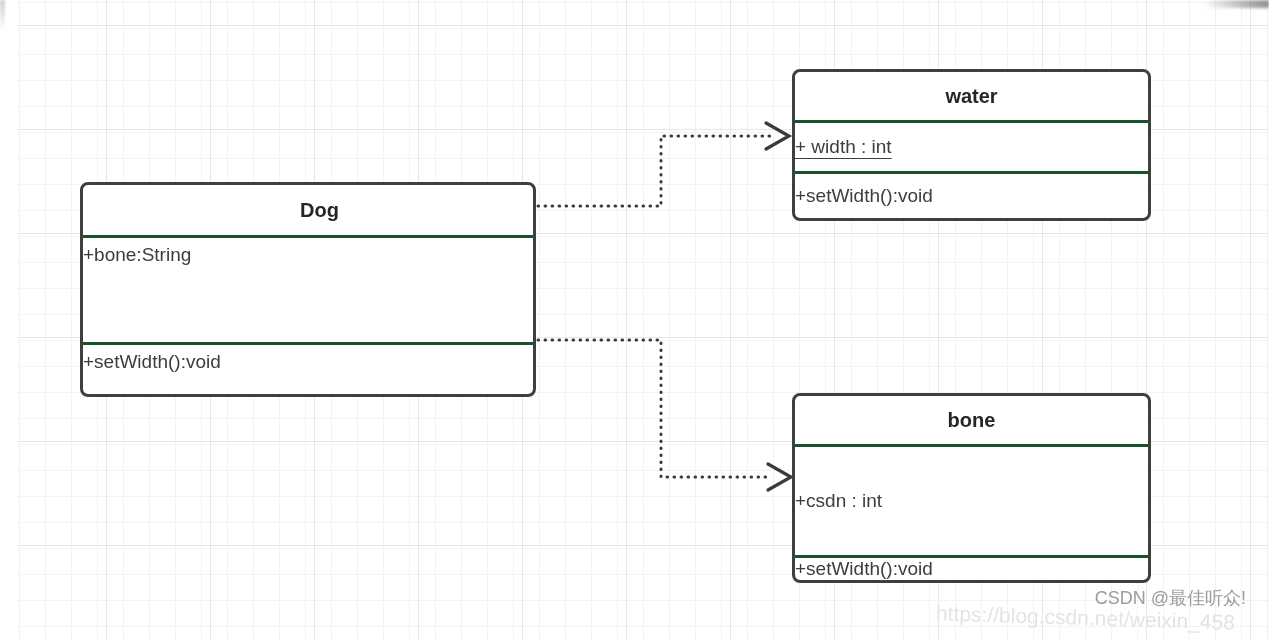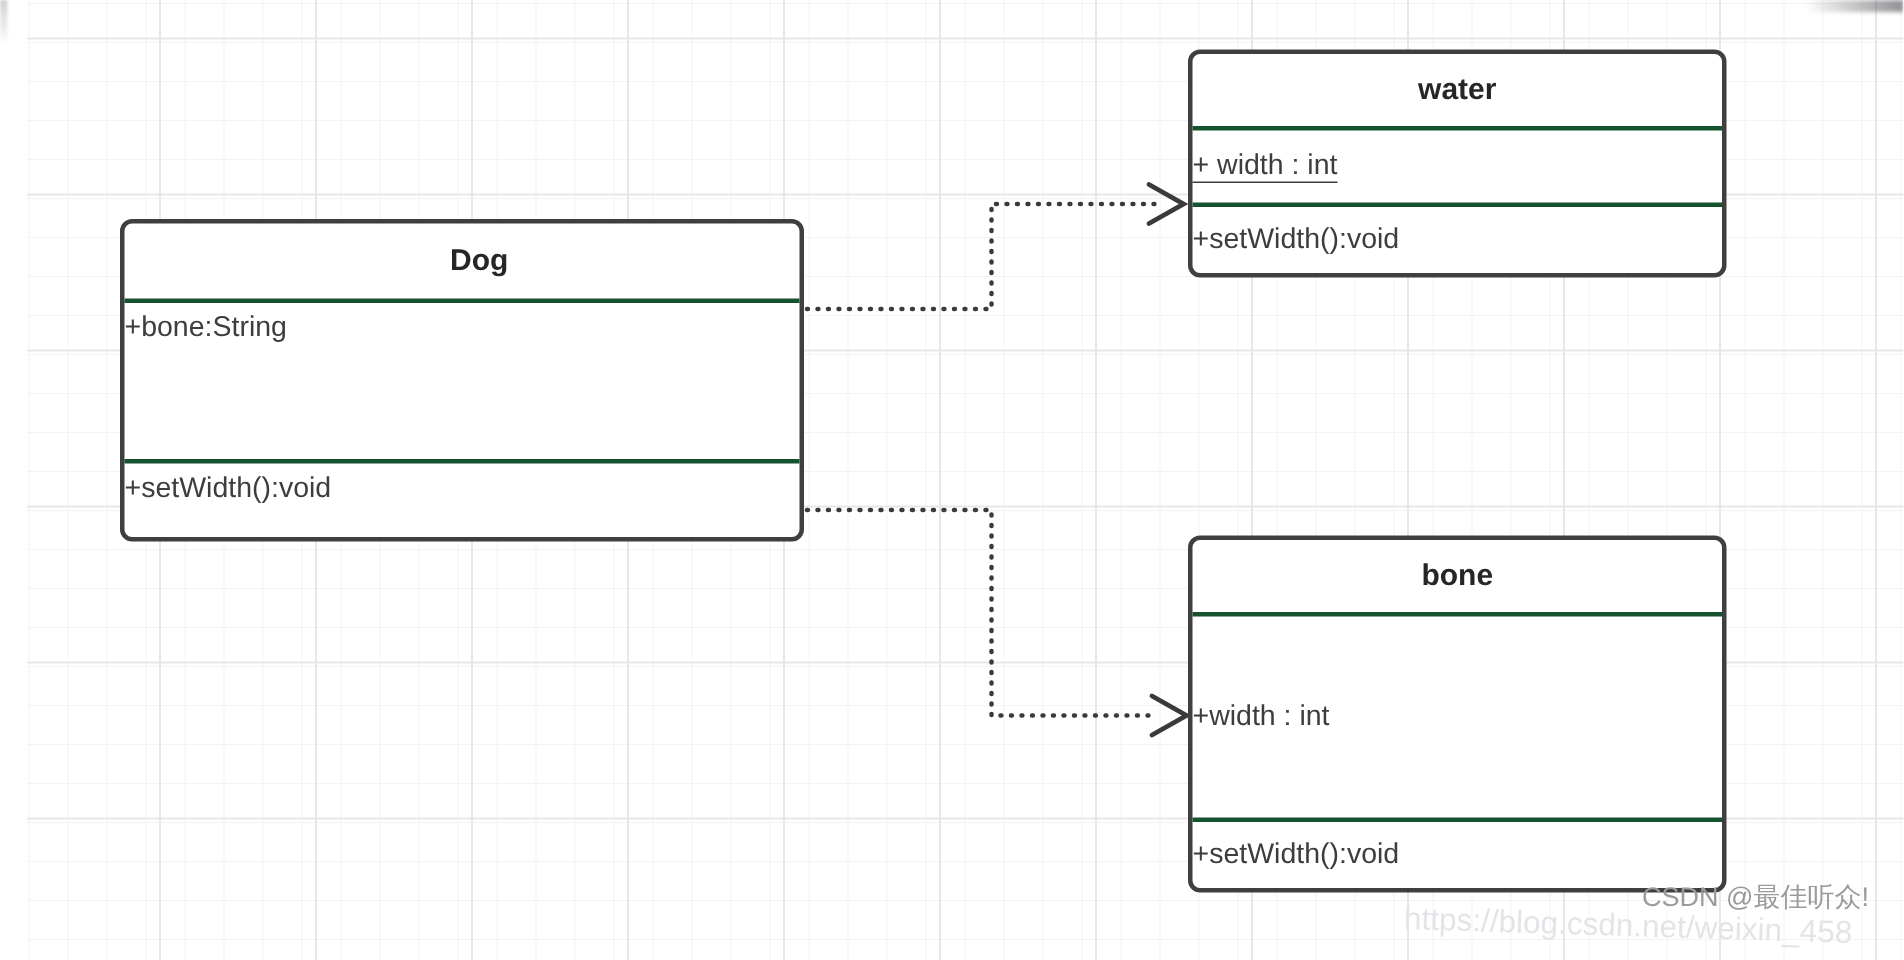--- a/index.html
+++ b/index.html
@@ -33,20 +33,21 @@
     position: absolute;
     box-sizing: border-box;
     background: #ffffff;
     border: 3px solid #3f3f3f;
     border-radius: 8px;
     display: flex;
     flex-direction: column;
     color: #3d3d3d;
     font-size: 19px;
     z-index: 2;
+    margin-top: 36px;
   }
   .uml-title {
     flex: 0 0 auto;
     display: flex; align-items: center; justify-content: center;
     font-weight: bold;
     font-size: 20px;
     color: #262626;
   }
   .uml-attrs, .uml-methods {
     border-top: 3px solid #14532d;
@@ -61,21 +62,21 @@
   #class-dog .uml-attrs   { height: 107px; padding-top: 6px; }
   #class-dog .uml-methods { flex: 1 1 auto; padding-top: 4px; line-height: 25px; }
 
   
   #class-water { left: 792px; top: 33px;  width: 359px; height: 152px; }
   #class-water .uml-title   { height: 48px; }
   #class-water .uml-attrs   { height: 51px; display: flex; align-items: center; }
   #class-water .uml-methods { flex: 1 1 auto; display: flex; align-items: center; }
 
   
-  #class-bone  { left: 792px; top: 357px; width: 359px; height: 238px; }
+  #class-bone  { left: 792px; top: 357px; width: 359px; height: 190px; }
   #class-bone .uml-title   { height: 48px; }
   #class-bone .uml-attrs   { height: 137px; display: flex; align-items: center; }
   #class-bone .uml-methods { flex: 1 1 auto; display: flex; align-items: center; }
 
   #connector-layer {
     position: absolute; left: 0; top: 0;
     width: 1269px; height: 640px;
     z-index: 1;
   }
 
@@ -145,21 +146,21 @@
       <div class="member-line underlined">+ width : int</div>
     </div>
     <div class="uml-methods">
       <div class="member-line">+setWidth():void</div>
     </div>
   </div>
 
   <div class="uml-class" id="class-bone">
     <div class="uml-title">bone</div>
     <div class="uml-attrs">
-      <div class="member-line">+width : int</div>
+      <div class="member-line">+csdn : int</div>
     </div>
     <div class="uml-methods">
       <div class="member-line">+setWidth():void</div>
     </div>
   </div>
 
   <div id="watermark-url">https://blog.csdn.net/weixin_458</div>
   <div id="watermark-author">CSDN @最佳听众!</div>
 
   <div id="smudge-top-right"></div>

